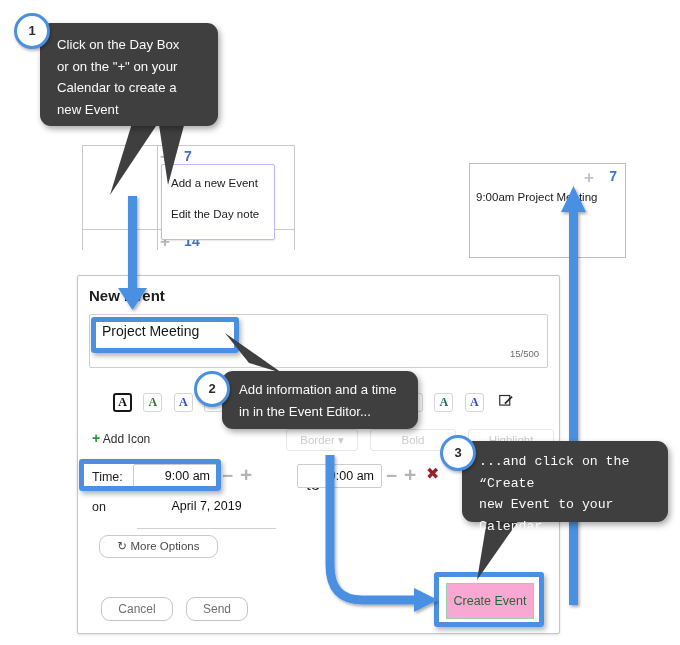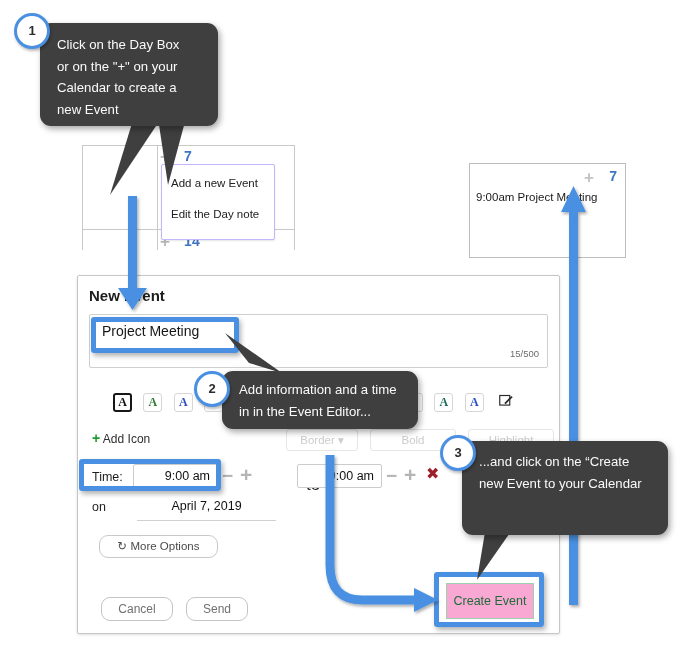--- a/index.html
+++ b/index.html
@@ -85,21 +85,21 @@
     border:1px solid #cccccc;border-radius:2px;background:#fff;
   }
   #time-end span{position:absolute;right:7px;top:4px;font-size:12.5px;color:#111;}
   .minus-ic{position:absolute;font-size:19px;color:#b5b5b5;font-weight:bold;line-height:1;}
   .plus-ic{position:absolute;font-size:21px;color:#b5b5b5;font-weight:bold;line-height:1;}
   #to-label{position:absolute;left:267px;top:475px;font-size:17px;color:#222;margin-left:39px;}
   #x-ic{position:absolute;left:426px;top:466px;font-size:16px;color:#9d1f2b;font-weight:bold;line-height:1;}
 
   #on-label{position:absolute;left:92px;top:500px;font-size:12.5px;color:#1f1f1f;}
   #date-val{position:absolute;left:137px;top:499px;width:139px;font-size:12.5px;color:#111;text-align:center;
-            border-bottom:1px solid #d0d0d0;padding-bottom:7px;}
+            border-bottom:1px solid #d0d0d0;padding-bottom:15px;}
 
   #more-options{
     position:absolute;left:99px;top:535px;width:117px;height:21px;
     border:1px solid #c9c9c9;border-radius:9px;background:#fff;
     font-size:11.5px;color:#4a4a4a;line-height:21px;text-align:center;
   }
   .cbtn{
     position:absolute;top:597px;height:22px;border:1px solid #c4c4c4;border-radius:9px;
     background:#fff;font-size:12px;color:#707070;line-height:22px;text-align:center;
   }
@@ -272,19 +272,19 @@
 <div class="badge" style="left:14px;top:13px;">1</div>
 
 <div class="bubble" style="left:222px;top:371px;width:196px;height:58px;">
   <div class="btxt" style="top:8px;">
     <div>Add information and a time</div>
     <div>in in the Event Editor...</div>
   </div>
 </div>
 <div class="badge" style="left:194px;top:371px;">2</div>
 
-<div class="bubble" style="left:462px;top:441px;width:206px;height:94px;">
+<div class="bubble" style="left:462px;top:441px;width:206px;height:81px;font-family:Liberation Mono, monospace;">
   <div class="btxt" style="top:10px;">
     <div>...and click on the “Create</div>
     <div>new Event to your Calendar</div>
   </div>
 </div>
 <div class="badge" style="left:440px;top:435px;">3</div>
 
 </body></html>

